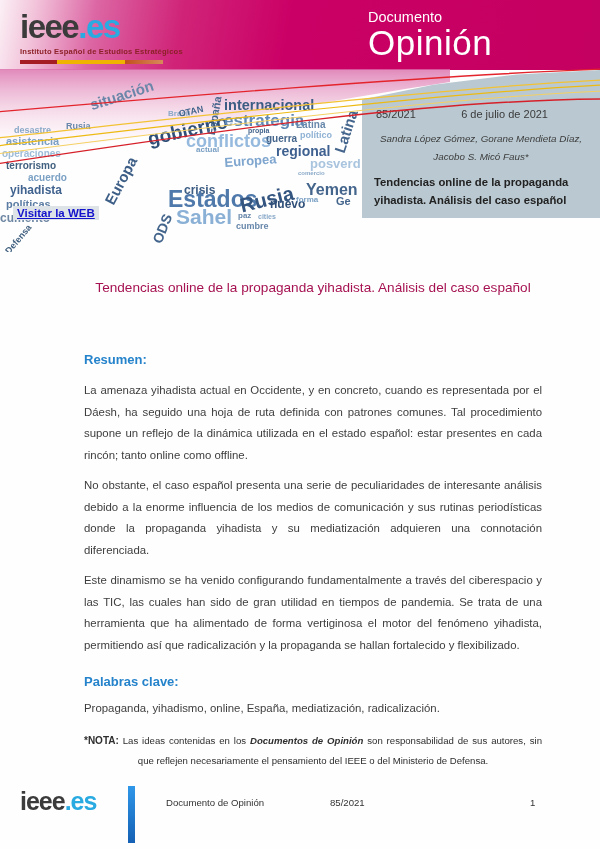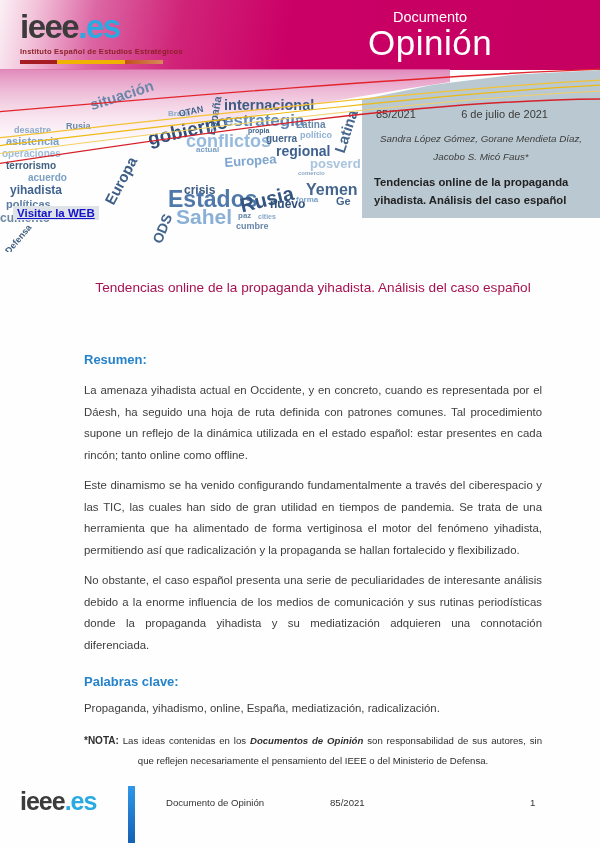--- a/index.html
+++ b/index.html
@@ -13,21 +13,21 @@
   .logo{position:absolute;top:10px;left:20px;z-index:2;}
   .logo-main{font-size:33px;font-weight:bold;letter-spacing:-1.5px;line-height:1;}
   .logo-ieee{color:#3b3b3b;}
   .logo-es{color:#29aae1;}
   .logo-sub{margin-top:4px;font-size:7.6px;font-weight:bold;color:#8c2127;letter-spacing:.2px;}
   .flagbar{margin-top:4px;height:4px;width:143px;display:flex;}
   .flag-red{width:37px;background:#a51d23;}
   .flag-yellow{width:68px;background:#f0b400;}
   .flag-orange{width:38px;background:linear-gradient(to right,#c34f1d,#d8895b);}
   .doctype{position:absolute;top:9px;left:368px;color:#ffffff;z-index:2;}
-  .doctype-small{font-size:14.5px;text-align:center;}
+  .doctype-small{font-size:14.5px;}
   .doctype-big{font-size:35px;line-height:1.02;letter-spacing:.5px;}
 
   .hero-art{position:absolute;top:0;left:0;z-index:1;pointer-events:none;}
   .hero-lines{position:absolute;top:0;left:0;z-index:6;pointer-events:none;}
 
   .wordcloud{position:absolute;top:0;left:0;width:600px;height:252px;z-index:2;}
   .wcw{position:absolute;font-weight:bold;white-space:nowrap;transform-origin:left top;line-height:1;}
 
   .quicklink{position:absolute;z-index:4;font-size:11.5px;font-weight:bold;color:#1412cc;
     text-decoration:underline;background:#dde3e7;padding:1px 4px;}
@@ -162,22 +162,22 @@
       <path d="M-4,164 C220,130 430,100 604,99" fill="none" stroke="#d62029" stroke-width="1.4"></path>
     </svg>
   </div>
 
   <main>
     <div class="content">
       <h1 class="doc-title">Tendencias online de la propaganda yihadista. Análisis del caso español</h1>
 
       <h2 class="sec" id="resumen">Resumen:</h2>
       <p class="body first">La amenaza yihadista actual en Occidente, y en concreto, cuando es representada por el Dáesh, ha seguido una hoja de ruta definida con patrones comunes. Tal procedimiento supone un reflejo de la dinámica utilizada en el estado español: estar presentes en cada rincón; tanto online como offline.</p>
+      <p class="body">No obstante, el caso español presenta una serie de peculiaridades de interesante análisis debido a la enorme influencia de los medios de comunicación y sus rutinas periodísticas donde la propaganda yihadista y su mediatización adquieren una connotación diferenciada.</p>
       <p class="body">Este dinamismo se ha venido configurando fundamentalmente a través del ciberespacio y las TIC, las cuales han sido de gran utilidad en tiempos de pandemia. Se trata de una herramienta que ha alimentado de forma vertiginosa el motor del fenómeno yihadista, permitiendo así que radicalización y la propaganda se hallan fortalecido y flexibilizado.</p>
-      <p class="body">No obstante, el caso español presenta una serie de peculiaridades de interesante análisis debido a la enorme influencia de los medios de comunicación y sus rutinas periodísticas donde la propaganda yihadista y su mediatización adquieren una connotación diferenciada.</p>
 
       <h2 class="sec" id="palabras">Palabras clave:</h2>
       <p class="keywords">Propaganda, yihadismo, online, España, mediatización, radicalización.</p>
 
       <p class="nota"><b>*NOTA:</b><span> Las ideas contenidas en los </span><span class="bi">Documentos de Opinión</span><span> son responsabilidad de sus autores, sin que reflejen necesariamente el pensamiento del IEEE o del Ministerio de Defensa.</span></p>
     </div>
   </main>
 
   <footer>
     <div class="f-logo">

